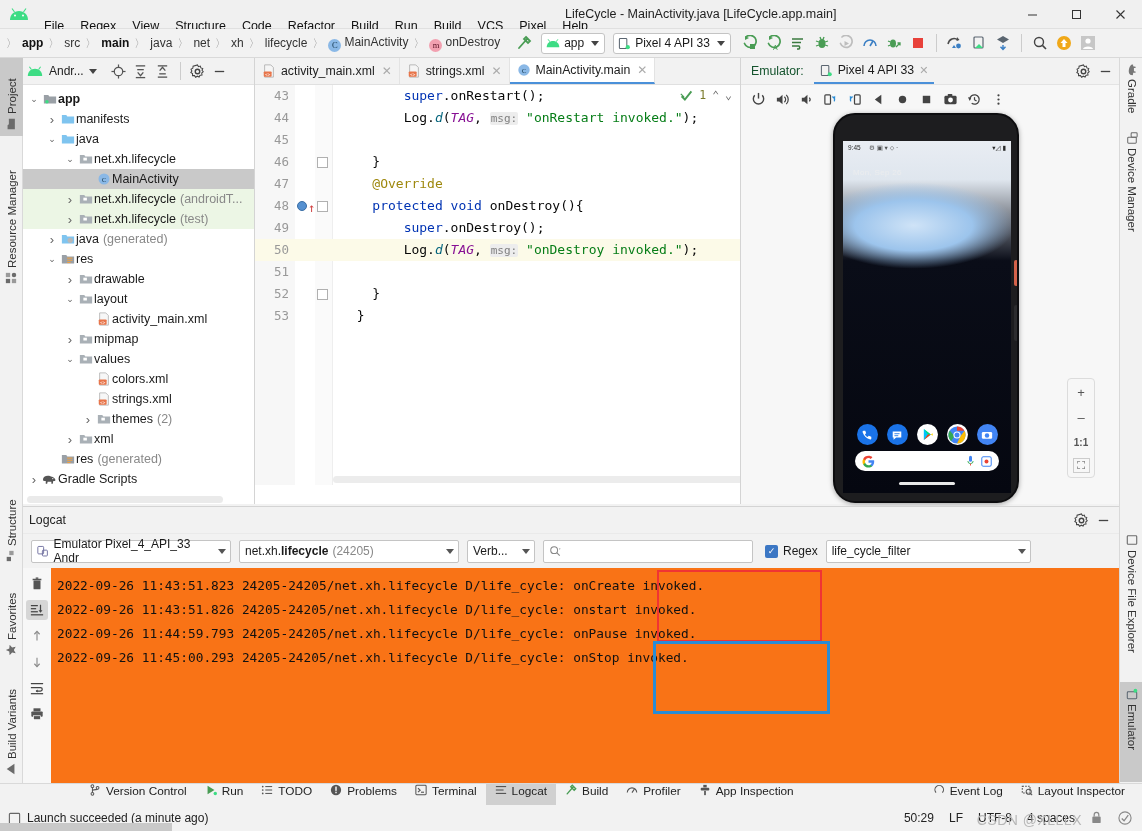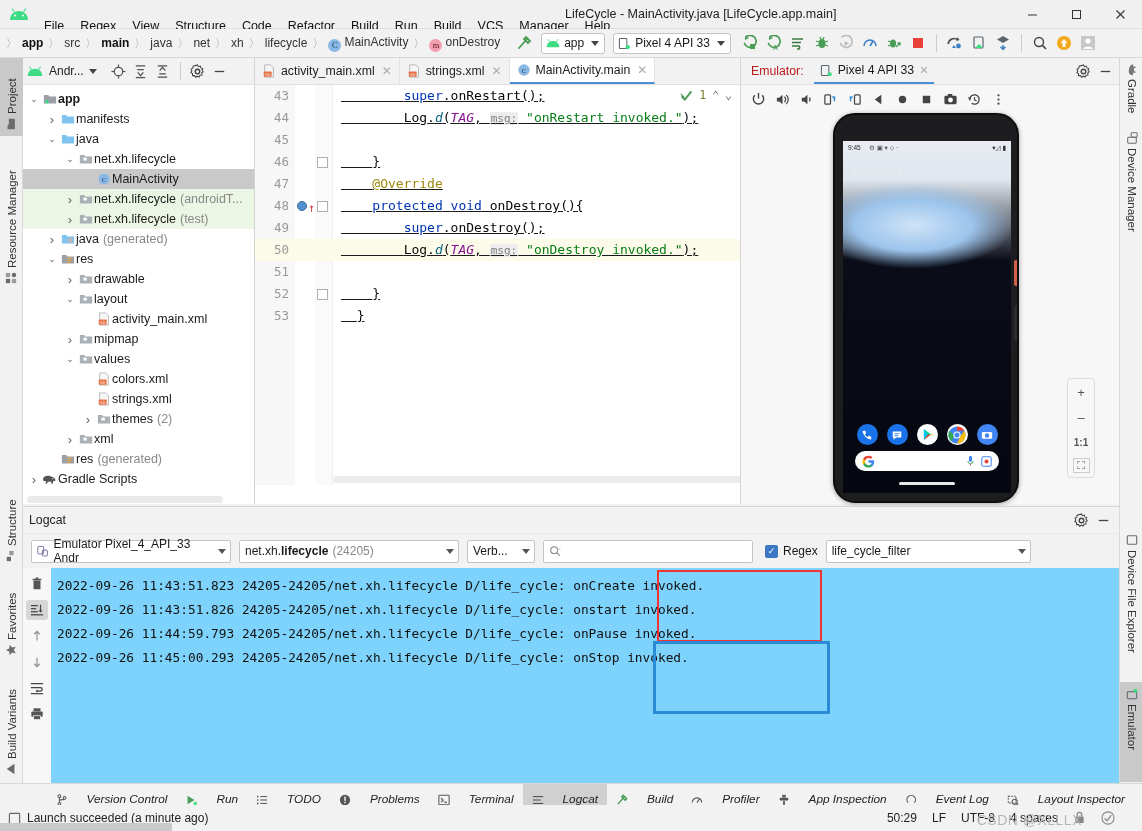--- a/index.html
+++ b/index.html
@@ -120,39 +120,39 @@
     border-right:1px solid #e3e3e3; color:#222; white-space:nowrap;
   }
   .etab.active{ background:#fff; border-bottom:2px solid #4a90d9; }
   .etab .x{ color:#aaa; font-size:12px; margin-left:2px;}
   .codewrap{ position:relative; height:400px; background:#fff; overflow:hidden; font-family:"DejaVu Sans Mono", monospace; font-size:13px;}
   .gutter{ position:absolute;left:0;top:0;width:40px;height:100%;background:#f7f7f7;}
   .fold{ position:absolute;left:60px;top:0;width:18px;height:100%;background:#fafafa;border-right:1px solid #eee;}
   .code-line{ position:relative; height:22px; line-height:22px; white-space:pre; }
   .code-line.hl{ background:#fcfae8; }
   .lnum{ position:absolute; left:0; width:34px; text-align:right; color:#999; font-size:12.5px;}
-  .ctext{ position:absolute; left:86px;text-decoration:underline; }
+  .ctext{ position:absolute; left:86px; }
   .kw{ color:#0033b3; }
   .str{ color:#067d17; }
   .ann{ color:#9e880d; }
   .param{ color:#808080; background:#ededed; border-radius:2px; padding:0 1px; font-size:11px;}
   .ital{ font-style:italic; color:#871094; }
   .meth{ color:#00627a; font-style:italic;}
   .plain{ color:#080808;}
   .insp{ position:absolute; right:8px; top:3px; display:flex; align-items:center; gap:6px; font-size:11.5px; color:#7a7a2a;}
   .editor-hscroll{ position:absolute; left:78px; bottom:2px; height:7px; width:600px; background:#ececec; border-radius:4px;}
   .bp{ position:absolute; left:42px; width:10px; height:10px; border-radius:50%; background:#5590d0; border:1px solid #3a6ea5;}
   .foldmark{ position:absolute; left:62px; width:11px; height:11px; border:1px solid #b0b0b0; background:#fff;}
 
   
   .emupanel{
     position:absolute; left:741px; top:58px; width:378px; height:446px; background:#f7f7f7;
   }
   .emu-head{ height:27px; display:flex; align-items:center; background:#f2f2f2; border-bottom:1px solid #e3e3e3; padding:0 4px;}
-  .emu-label{ font-size:12.3px; color:#b91c1c; margin:0 10px 0 6px;}
+  .emu-label{ font-size:12.3px; color:#14532d; margin:0 10px 0 6px;}
   .emu-tab{ display:flex; align-items:center; gap:5px; font-size:12.3px; padding:0 6px; height:26px; border-bottom:2px solid #4a90d9;}
   .emu-toolbar{ height:28px; display:flex; align-items:center; gap:2px; padding:0 6px; background:#f7f7f7;}
   .et-icon{ width:22px;height:22px;display:flex;align-items:center;justify-content:center;border-radius:3px;}
   .phone{
     position:absolute; left:92px; top:55px; width:186px; height:390px;
     background:#1d1d1f; border-radius:22px; border:2px solid #0d0d0f;
     box-shadow:0 1px 5px rgba(0,0,0,.35);
     overflow:hidden;
   }
   .screen{
@@ -196,21 +196,21 @@
   .lc-ctl-row{ height:34px; background:#f2f2f2; display:flex; align-items:center; gap:8px; padding:0 8px;}
   .combo{
     height:23px; border:1px solid #c4c4c4; background:#fff; border-radius:2px;
     display:flex; align-items:center; padding:0 4px 0 5px; font-size:12px; gap:5px;
   }
   .combo .arrow{ margin-left:auto; width:0;height:0;border-left:4px solid transparent;border-right:4px solid transparent;border-top:5px solid #555;}
   .chk{
     width:13px;height:13px;border-radius:2px;background:#3c77c4;
     display:flex;align-items:center;justify-content:center;color:#fff;font-size:9px;
   }
-  .lc-body{ position:relative; height:221px; background:#7dd3fc; display:flex;}
+  .lc-body{ position:relative; height:221px; background:#f97316; display:flex;}
   .lc-sidebar{ width:28px; background:#f7f7f7; display:flex;flex-direction:column;align-items:center;padding-top:6px;gap:6px;}
   .lcs-icon{ width:22px;height:20px;display:flex;align-items:center;justify-content:center;border-radius:3px;}
   .lcs-icon.active{ background:#d6d6d6;}
   .lc-lines{
     position:relative; flex:1; padding:6px 0 0 6px;
     font-family:"DejaVu Sans Mono", monospace; font-size:12.8px; color:#111;
   }
   .lc-line{ height:24px; line-height:24px; white-space:pre;}
   .hl-red{
     position:absolute; left:634px; top:2px; width:165px; height:72px;
@@ -220,28 +220,28 @@
     position:absolute; left:630px; top:73px; width:177px; height:73px;
     border:3px solid #2a8cd6; pointer-events:none;
   }
 
   
   .toolwin-bar{
     position:absolute; left:0; top:783px; width:1142px; height:22px;
     background:#f2f2f2; border-top:1px solid #d9d9d9;
     display:flex; align-items:center; font-size:11.8px;
   }
-  .tw{ display:flex; align-items:flex-end; gap:19px; padding:0 9px; height:22px; color:#222; white-space:nowrap;font-style:italic;}
+  .tw{ display:flex; align-items:flex-start; gap:5px; padding:0 9px; height:22px; color:#222; white-space:nowrap;}
   .tw.sel{ background:#d0d0d0;}
   .statusbar-bot{
     position:absolute; left:0; top:805px; width:1142px; height:26px;
     background:#f2f2f2; display:flex; align-items:center; font-size:12px; color:#222;
   }
   .sb-left{ display:flex; align-items:center; gap:6px; padding-left:8px;}
-  .sb-right{ margin-left:auto; display:flex; align-items:center; gap:15px; padding-right:27px;}
+  .sb-right{ margin-left:auto; display:flex; align-items:center; gap:15px; padding-right:10px;}
   .watermark{ position:absolute; right:60px; top:812px; font-size:14px; color:#b7b7b7; letter-spacing:.5px;}
   .scrollstub{ position:absolute; left:0; top:823px; width:172px; height:8px; background:#c9c9c9;}
   svg{ display:block; }
 </style>
 </head>
 <body>
 
 <div class="app">
 
   <div class="titlebar">
@@ -258,21 +258,21 @@
       <div class="menu-item">File</div>
       <div class="menu-item">Regex</div>
       <div class="menu-item">View</div>
       <div class="menu-item">Structure</div>
       <div class="menu-item">Code</div>
       <div class="menu-item">Refactor</div>
       <div class="menu-item">Build</div>
       <div class="menu-item">Run</div>
       <div class="menu-item">Build</div>
       <div class="menu-item">VCS</div>
-      <div class="menu-item">Manager</div>
+      <div class="menu-item">Pixel</div>
       <div class="menu-item">Help</div>
     </div>
     <div class="win-title">LifeCycle - MainActivity.java [LifeCycle.app.main]</div>
     <div class="win-btns">
       <div class="win-btn">
         <svg width="11" height="11" viewBox="0 0 11 11">
             <line x1="1" y1="6" x2="10" y2="6" stroke="#333" stroke-width="1"></line>
           </svg>
       </div>
       <div class="win-btn">

